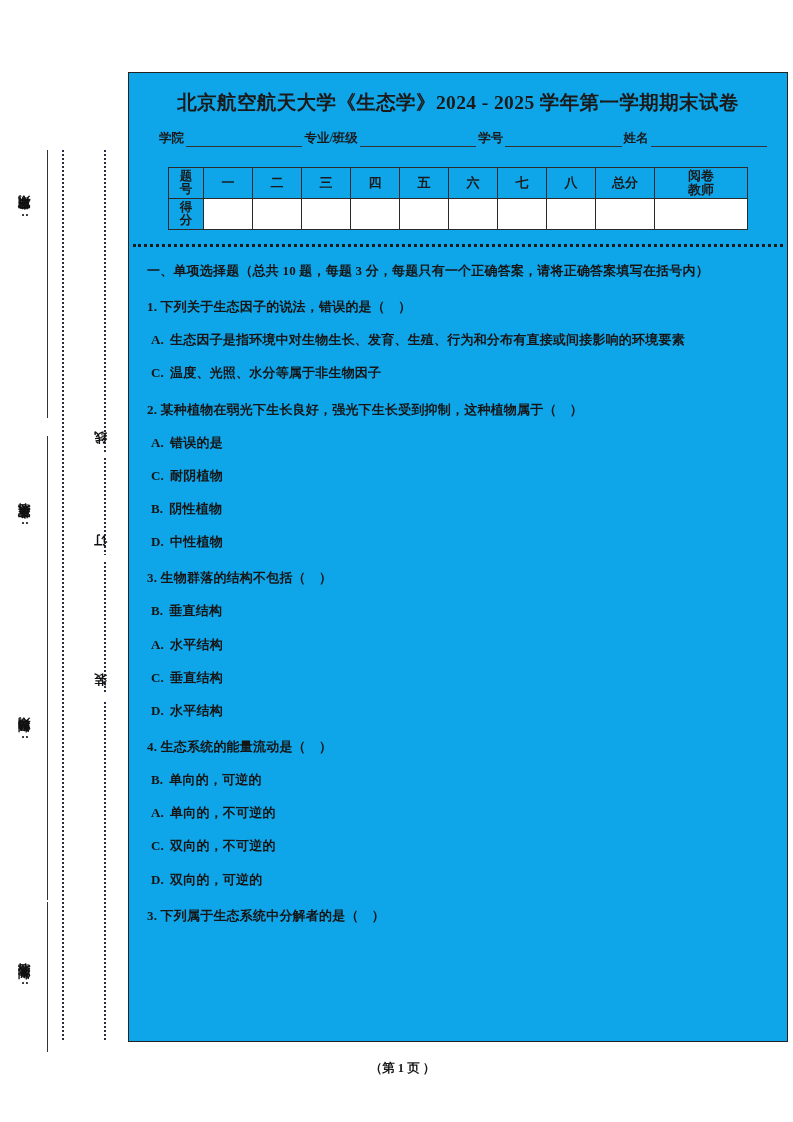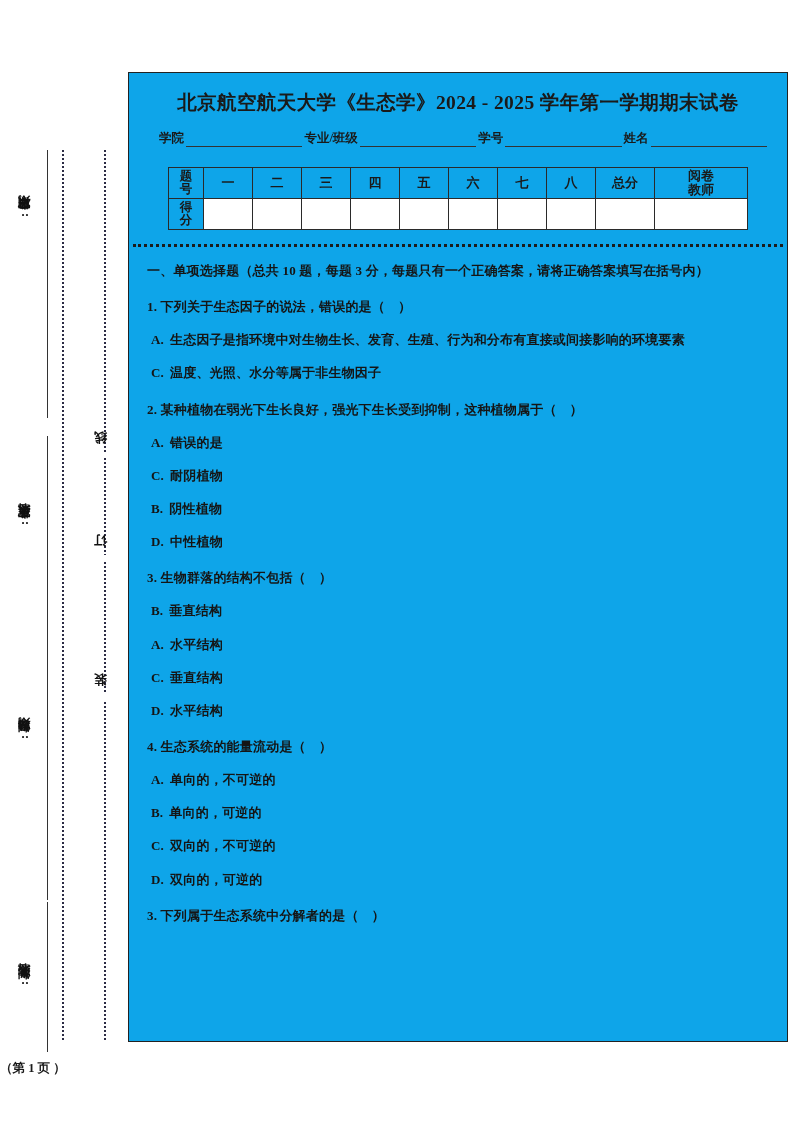--- a/index.html
+++ b/index.html
@@ -169,24 +169,25 @@
     margin: 0 0 13px 4px;
     letter-spacing: 0.2px;
   }
   .q-opt .olabel { margin-right: 6px; }
 
   .footer {
     position: absolute;
     left: 0;
     right: 0;
     top: 1060px;
-    text-align: left;
+    text-align: center;
     font-size: 12.5px;
     font-weight: bold;
     font-family: "Liberation Serif", "DejaVu Serif", serif;
+    padding-left: 12px;
   }
 </style>
 </head>
 <body>
 
 <div class="page">
 
   <div class="left-margin">
     <div class="vrule" style="top:0px;height:268px;"></div>
     <div class="vlabel" style="top:6px;height:120px;">审核日期:</div>
@@ -296,24 +297,24 @@
       </div>
       <div class="q-opt">
         <span class="olabel">C.</span><span>垂直结构</span>
       </div>
       <div class="q-opt">
         <span class="olabel">D.</span><span>水平结构</span>
       </div>
 
       <div class="q-stem">4. 生态系统的能量流动是（　）</div>
       <div class="q-opt">
+        <span class="olabel">B.</span><span>单向的，可逆的</span>
+      </div>
+      <div class="q-opt">
         <span class="olabel">A.</span><span>单向的，不可逆的</span>
-      </div>
-      <div class="q-opt">
-        <span class="olabel">B.</span><span>单向的，可逆的</span>
       </div>
       <div class="q-opt">
         <span class="olabel">C.</span><span>双向的，不可逆的</span>
       </div>
       <div class="q-opt">
         <span class="olabel">D.</span><span>双向的，可逆的</span>
       </div>
 
       <div class="q-stem">3. 下列属于生态系统中分解者的是（　）</div>
 

